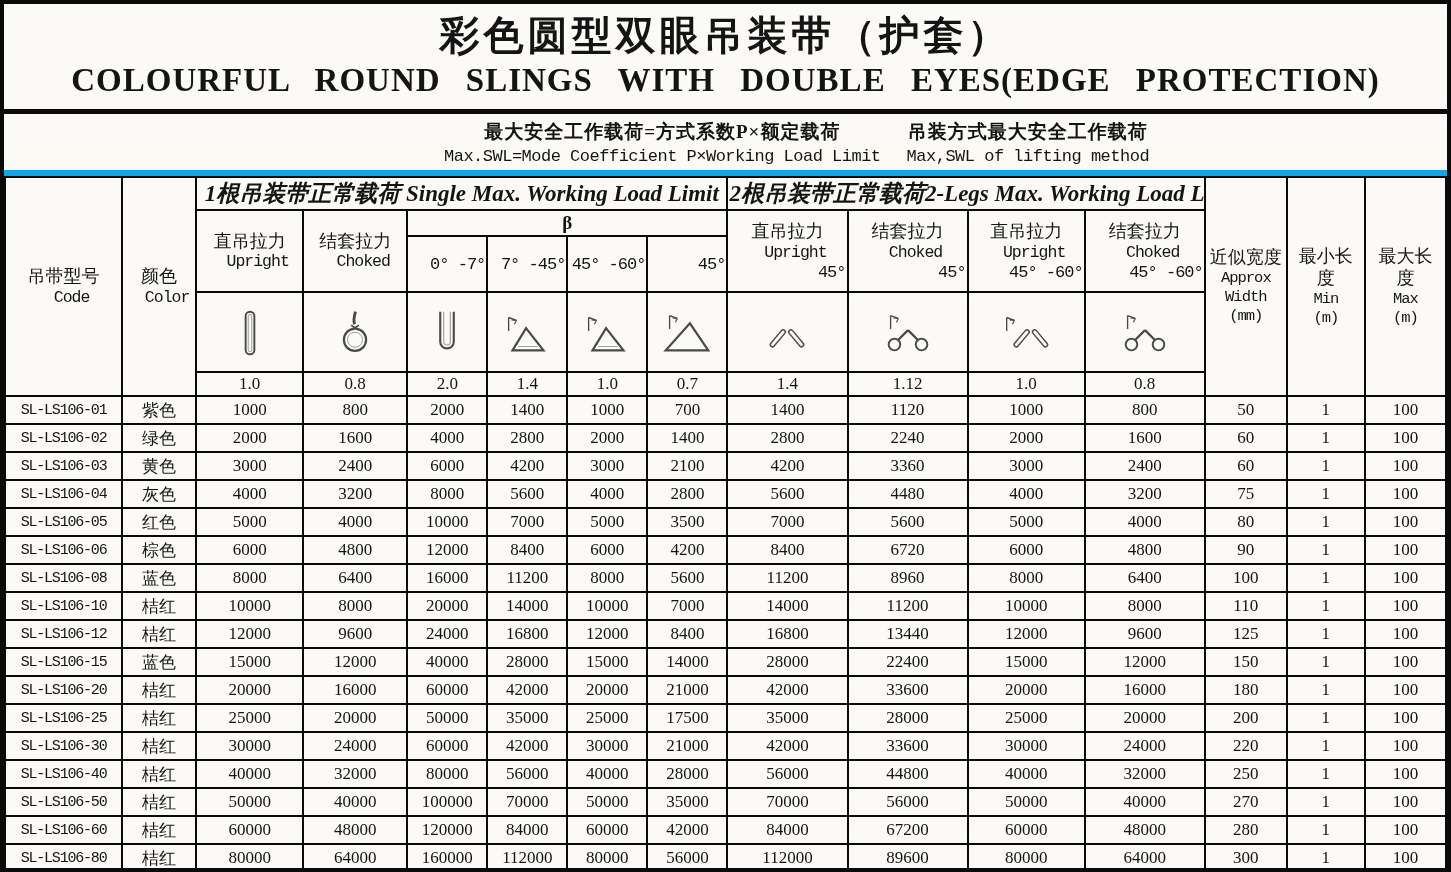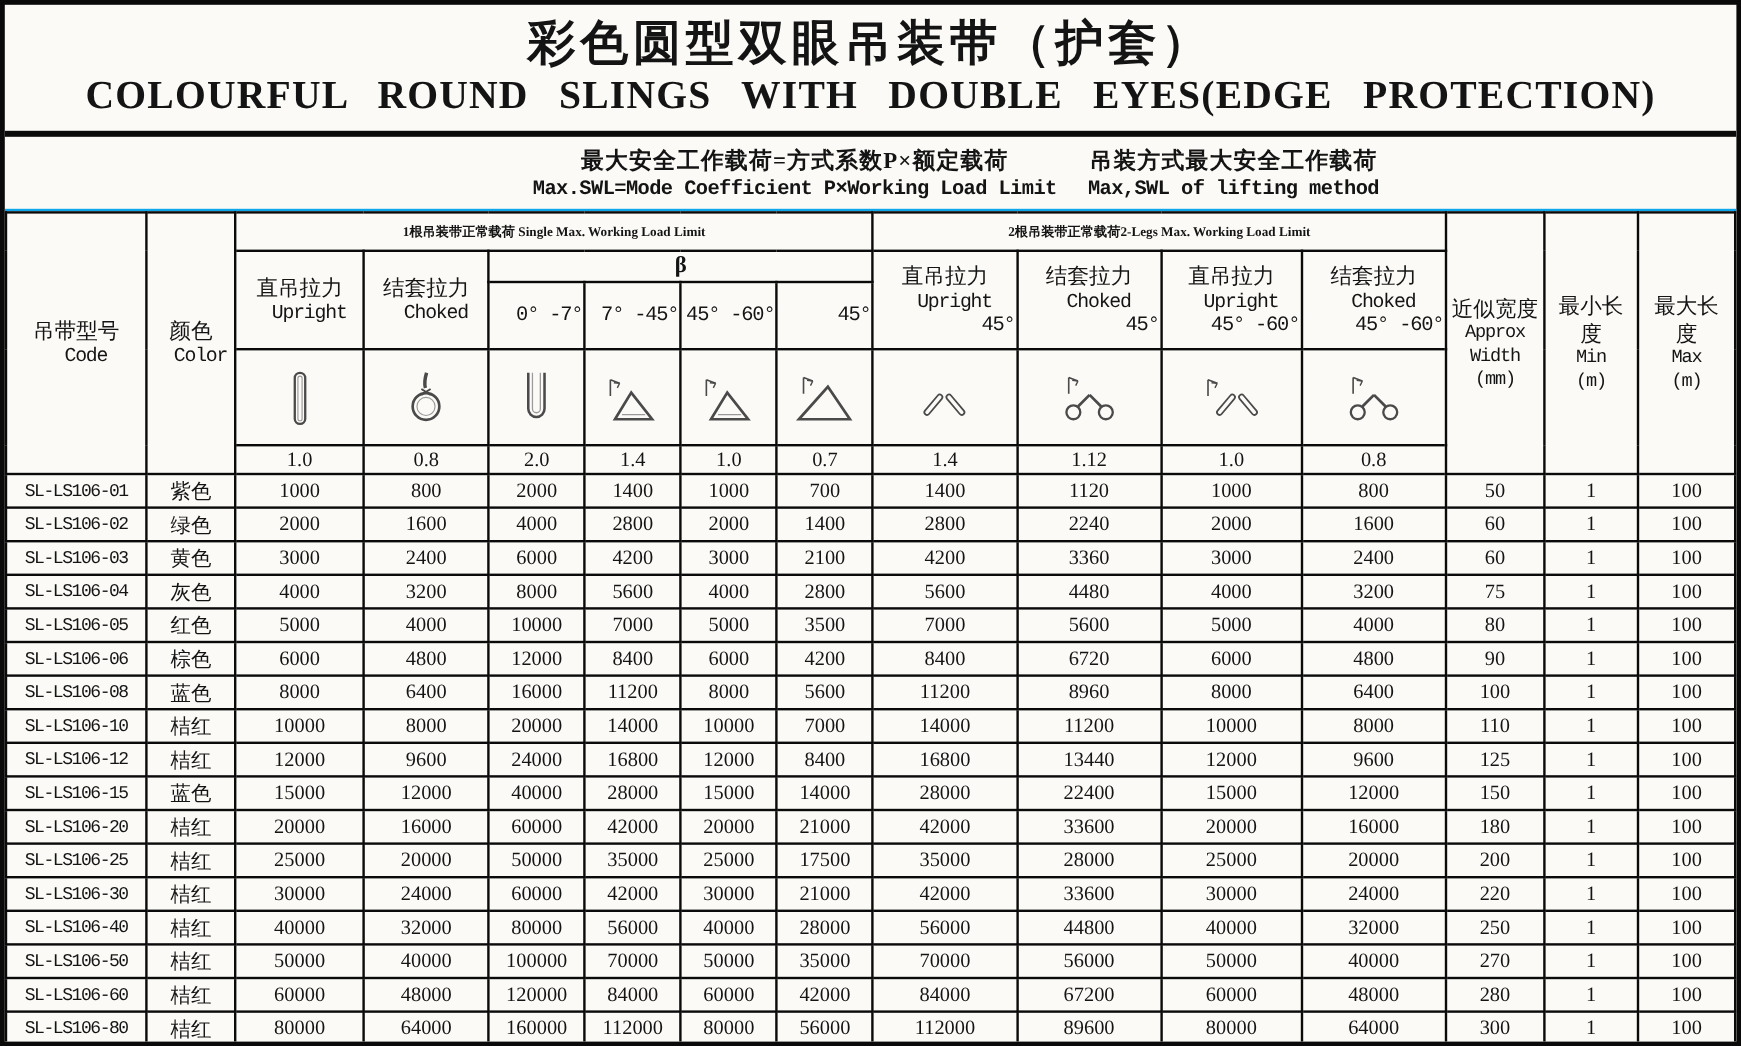--- a/index.html
+++ b/index.html
@@ -7,30 +7,30 @@
     position:relative;width:1451px;height:872px;box-sizing:border-box;
     background:#fbfaf7;border:4px solid #0a0a0a;overflow:hidden;
     font-family:"Liberation Serif",serif;color:#141414;
   }
   
   .title-box{height:110px;box-sizing:border-box;border-bottom:5px solid #0a0a0a;
     display:flex;flex-direction:column;align-items:center;justify-content:center;}
   .title-zh{font-size:40px;font-weight:bold;letter-spacing:4px;line-height:1.1;}
   .title-en{font-size:33px;font-weight:bold;word-spacing:16px;letter-spacing:1px;line-height:1.15;margin-top:4px;text-align:center;}
   
-  .formula-box{height:62px;box-sizing:border-box;border-bottom:2px solid #0ea5e9;
+  .formula-box{height:62px;box-sizing:border-box;border-bottom:6px solid #0ea5e9;
     display:flex;align-items:center;padding-left:440px;gap:26px;}
   .f-col{text-align:center;}
   .f-zh{font-size:19px;font-weight:bold;letter-spacing:1px;}
-  .f-en{font-size:17px;font-weight:bold;font-family:"Liberation Mono","Liberation Serif",monospace;letter-spacing:-0.5px;margin-top:2px;white-space:nowrap;}
+  .f-en{font-size:17px;font-weight:normal;font-family:"Liberation Mono","Liberation Serif",monospace;letter-spacing:-0.5px;margin-top:2px;white-space:nowrap;}
   
   table{border-collapse:collapse;table-layout:fixed;width:100%;height:684px;}
   th,td{border:2px solid #0a0a0a;text-align:center;vertical-align:middle;padding:0 1px;overflow:hidden;}
   th{font-weight:normal;}
-  .grp{font-size:11px;font-weight:bold;letter-spacing:0;height:30px;white-space:nowrap;}
+  .grp{font-size:23px;font-weight:bold;letter-spacing:0;height:30px;white-space:nowrap;font-style:italic;}
   .hzh{font-size:18px;line-height:1.25;}
   .hen{font-size:16.5px;line-height:1.2;font-family:"Liberation Mono","Liberation Serif",monospace;letter-spacing:-1px;padding-left:16px;}
   .hsm{font-size:15.5px;line-height:1.25;font-family:"Liberation Mono","Liberation Serif",monospace;letter-spacing:-1px;}
   tr.beta-row{height:26px;}
   tr.angle-row{height:56px;}
   tr.icon-row{height:80px;}
   tr.coef-row{height:24px;}
   .beta-cell{font-size:19px;font-weight:bold;}
   .angle{font-size:17px;font-family:"Liberation Mono","Liberation Serif",monospace;letter-spacing:-1px;text-align:right;}
   .coef{font-size:17px;}

